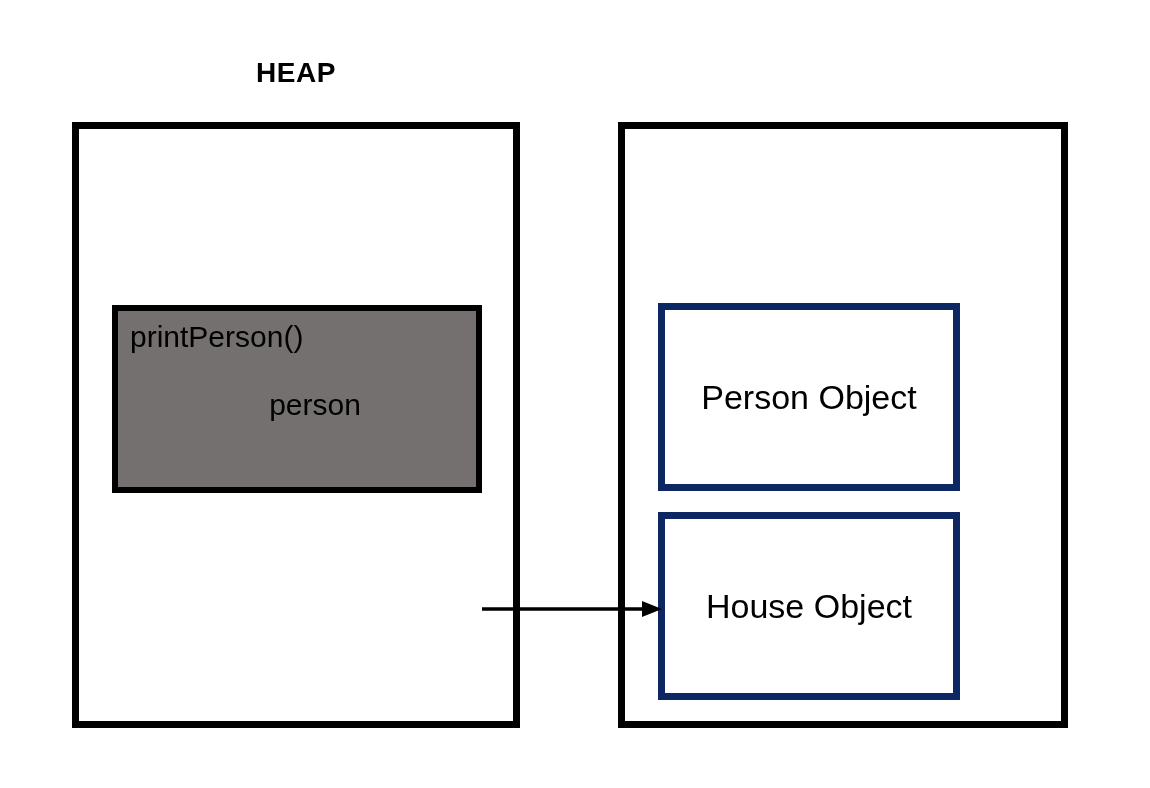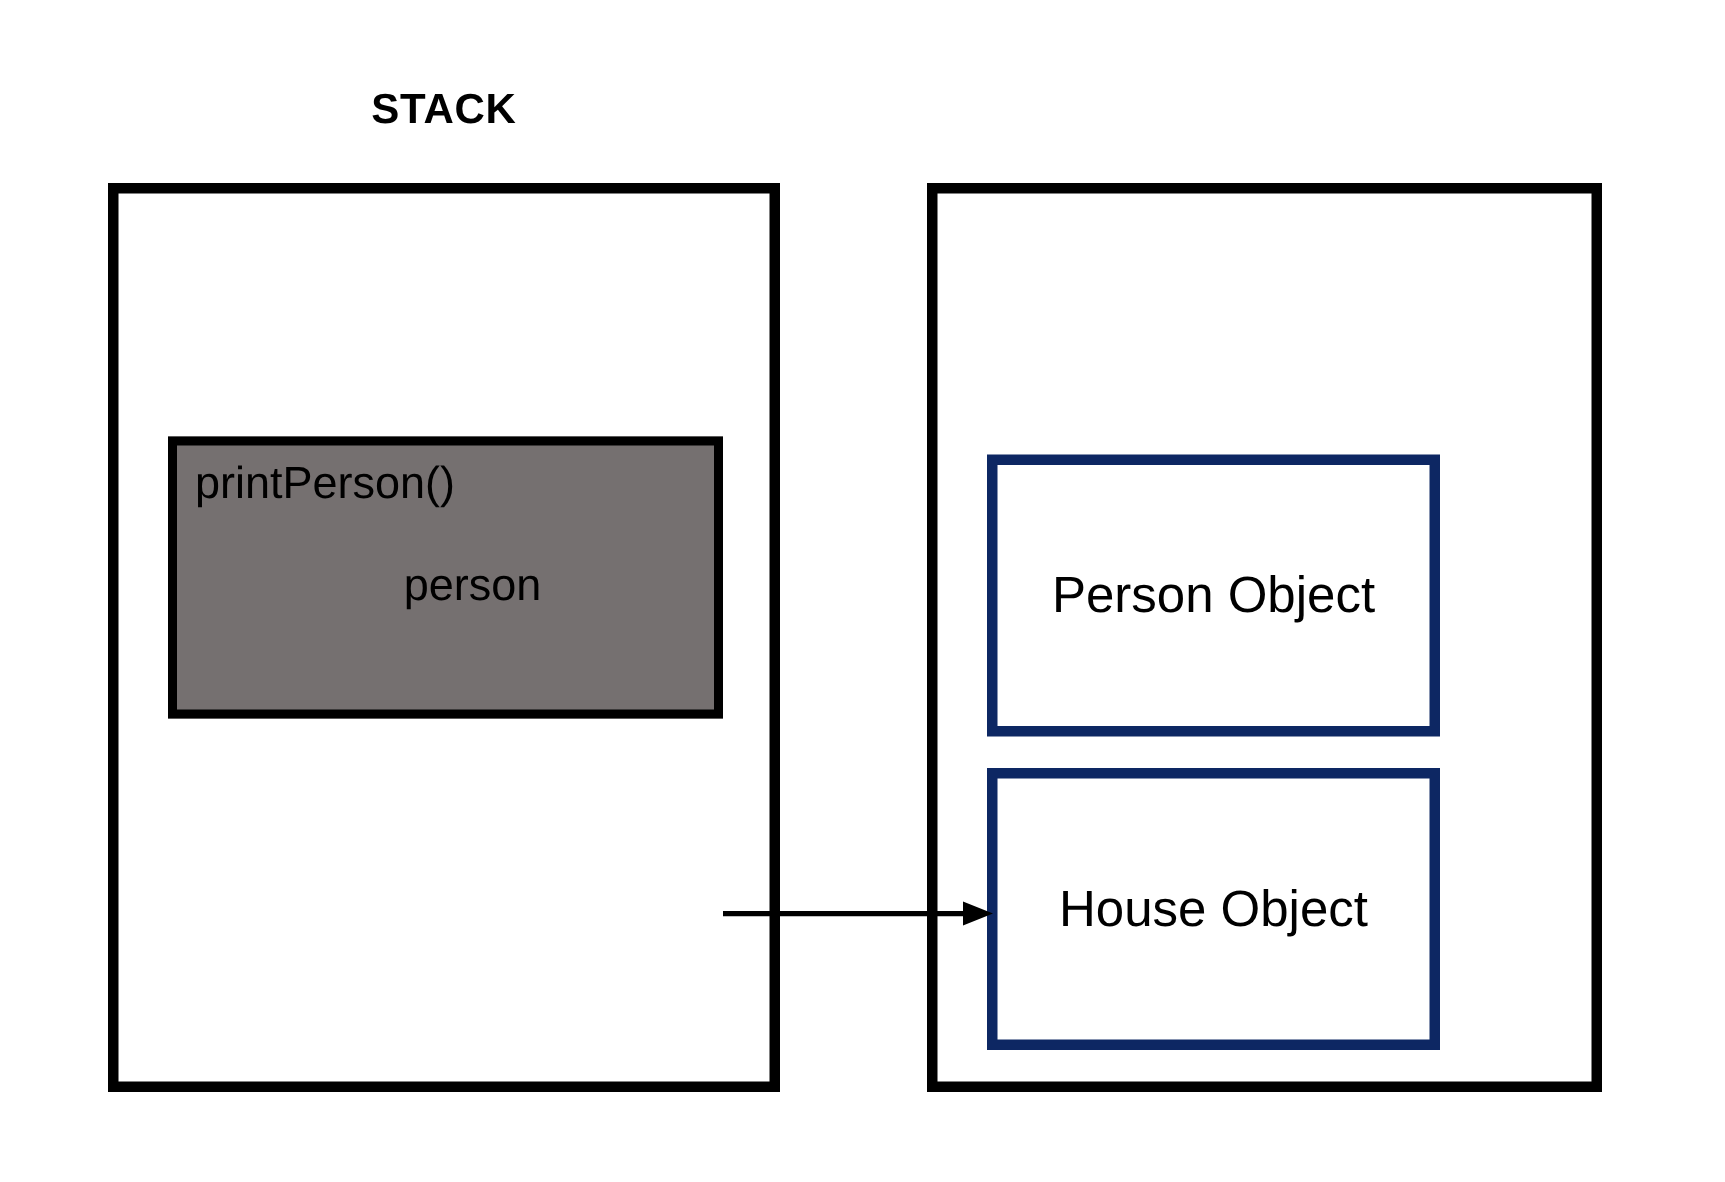--- a/index.html
+++ b/index.html
@@ -48,21 +48,21 @@
   .heap-box  { left: 618px; width: 450px; }
 
   .stack-frame {
     position: absolute;
     left: 112px;
     width: 370px;
     height: 188px;
     border: 6px solid var(--outline);
     background: var(--background);
   }
-  .frame-printperson { top: 291px; background: var(--active-frame-fill); text-decoration: underline; }
+  .frame-printperson { top: 305px; background: var(--active-frame-fill); text-decoration: underline; }
   .frame-main        { top: 515px; }
 
   .frame-function {
     position: absolute;
     left: 12px;
     top: 8px;
     font-size: 30px;
     line-height: 36px;
     white-space: nowrap;
   }
@@ -100,21 +100,21 @@
     width: 186px;
     height: 30px;
     z-index: 5;
   }
 </style>
 </head>
 <body>
 
 <div class="canvas">
 
-  <div class="region-title stack-title">STACK</div>
+  <div class="region-title stack-title">HEAP</div>
 
 
   <div class="container-box stack-box"></div>
 
   <div class="container-box heap-box"></div>
 
   <div class="stack-frame frame-printperson">
     <span class="frame-function">printPerson()</span>
     <span class="frame-variable">person</span>
   </div>

